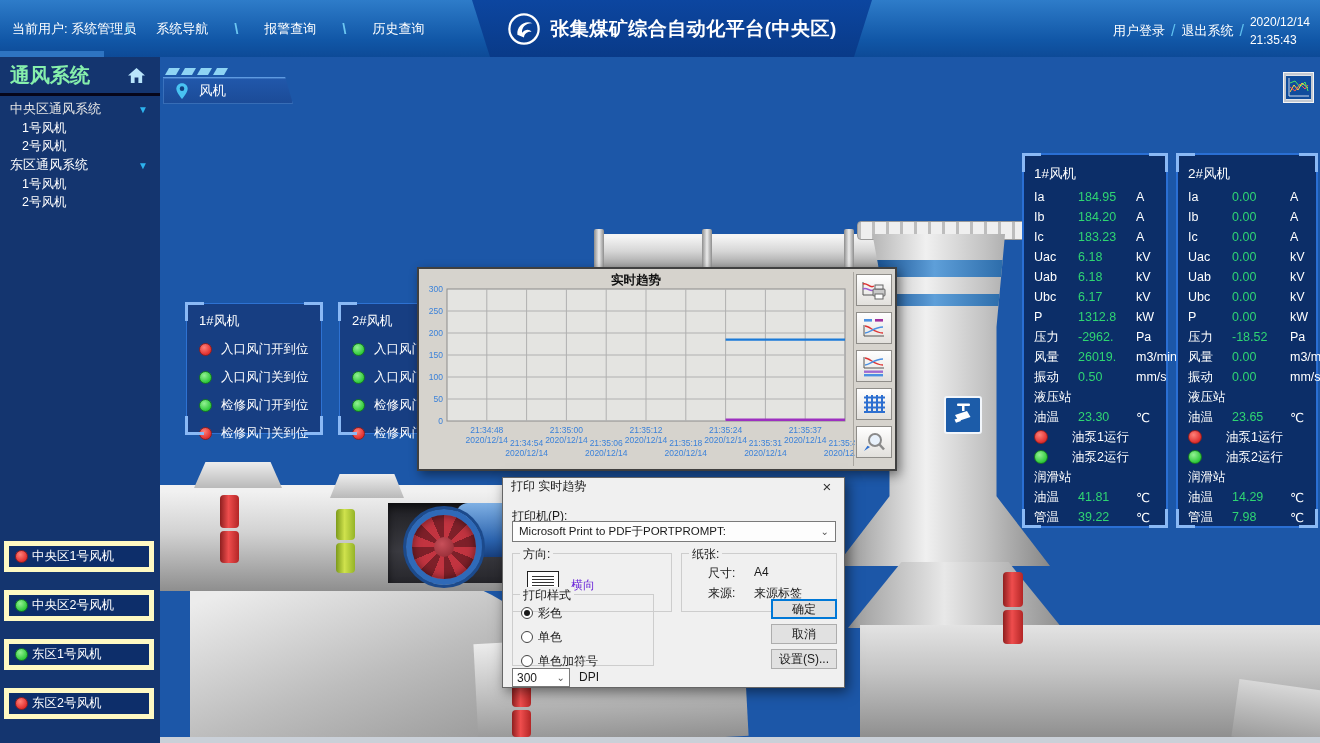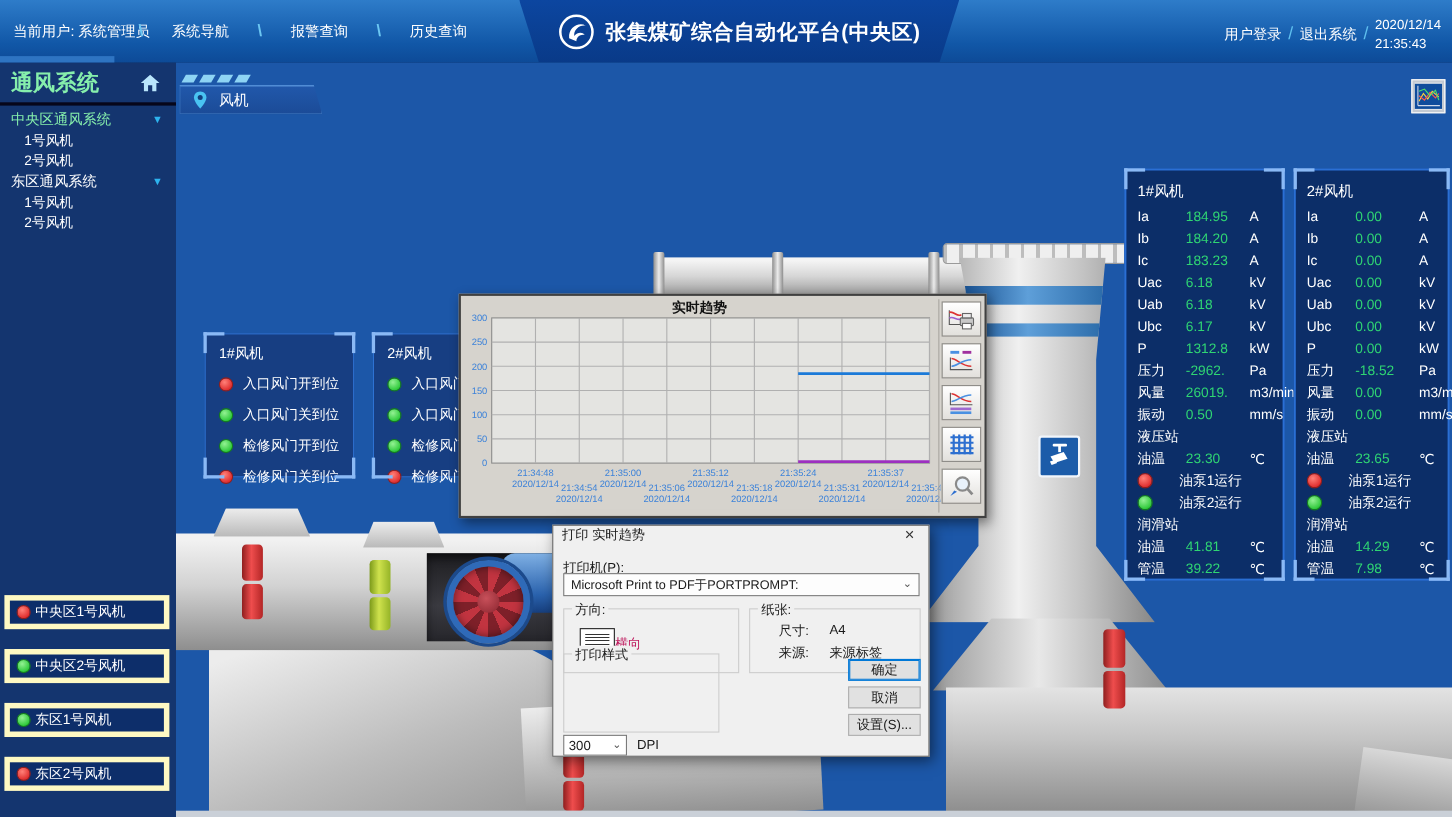--- a/index.html
+++ b/index.html
@@ -22,21 +22,21 @@
   .tb-sep{color:#5fc0ef;font-size:16px}
   .tb-datetime{color:#fff;font-size:12px;line-height:1.5;white-space:nowrap}
   
   .sidebar{position:absolute;left:0;top:57px;width:160px;bottom:0;background:#14356f}
   .sb-header{height:36px;display:flex;align-items:center;justify-content:space-between;padding:0 14px 0 10px}
   .sb-header .sb-t{color:#86efac;font-size:20px;font-weight:bold}
   .sb-sep{height:3px;background:#06061a}
   .sb-menu{padding-top:3px}
   .row-group{height:20px;display:flex;align-items:center;justify-content:space-between;
              padding:0 12px 0 10px;font-size:13px;color:#fff;cursor:pointer}
-  .row-group.hl .glab{color:#86efac}
+  .row-group.hl .glab{color:#e5e5e5}
   .chev{color:#2db3ee;font-size:10px}
   .row-child{height:18px;line-height:18px;padding-left:22px;font-size:12.5px;color:#fff;cursor:pointer}
   .sb-status{position:absolute;left:4px;bottom:6px;width:150px}
   .st-row{height:21px;margin-bottom:18px;border:5px solid #fef9c3;background:#0d2e6a;display:flex;
           align-items:center;gap:4px;padding-left:6px;font-size:12.5px;color:#fff;cursor:pointer}
   .dot{width:13px;height:13px;border-radius:50%;flex:none;box-sizing:border-box}
   .dot.red{background:radial-gradient(circle at 38% 32%,#ff8078,#e02e2e 72%);border:1px solid #8f1f1f}
   .dot.green{background:radial-gradient(circle at 38% 32%,#93f193,#2ec93a 72%);border:1px solid #157a22}
   
   .main{position:absolute;left:160px;top:57px;right:0;bottom:0;background:#1c57a8;overflow:hidden}
@@ -146,21 +146,21 @@
   #pd-printer-select{position:absolute;left:9px;top:43px;width:324px;height:21px;border:1px solid #7a7a7a;
            background:#fdfdfd;display:flex;align-items:center;justify-content:space-between;padding:0 6px;
            font-size:11.5px;cursor:pointer;box-sizing:border-box;color:#1a1a1a}
   .chev-down{color:#555;font-size:10px}
   .groupbox{position:absolute;border:1px solid #cdcdcd;box-sizing:border-box}
   .gb-legend{position:absolute;top:-8px;left:7px;background:#f0f0f0;padding:0 3px;font-size:12px;color:#1a1a1a}
   #gb-orientation{left:9px;top:75px;width:160px;height:59px}
   #pd-land-icon{position:absolute;left:14px;top:17px;width:30px;height:22px;background:#fff;border:1px solid #222;
            box-shadow:inset 0 3px 0 #fff;display:flex;align-items:center;justify-content:center}
   #pd-land-icon i{width:22px;height:14px;background:repeating-linear-gradient(180deg,#333 0 1px,#fff 1px 3px)}
-  #pd-orientation-value{position:absolute;left:46px;top:23px;color:#be185d}
+  #pd-orientation-value{position:absolute;left:58px;top:23px;color:#6d28d9}
   #gb-paper{left:178px;top:75px;width:156px;height:59px}
   .paper-row{position:absolute;left:26px;display:grid;grid-template-columns:38px auto;gap:8px;color:#1a1a1a}
   #paper-row1{top:11px}
   #paper-row2{top:31px}
   #gb-style{left:9px;top:116px;width:142px;height:72px;padding-top:10px}
   .radio-row{display:flex;align-items:center;gap:5px;margin:0 0 8px 8px;height:16px;cursor:pointer;color:#1a1a1a}
   .radio{width:12px;height:12px;border:1px solid #444;border-radius:50%;background:#fff;position:relative;flex:none;box-sizing:border-box}
   .radio.sel::after{content:"";position:absolute;left:2px;top:2px;right:2px;bottom:2px;border-radius:50%;background:#1a1a1a}
   #pd-dpi{position:absolute;left:9px;top:190px;width:58px;height:19px;border:1px solid #7a7a7a;background:#fff;
            display:flex;align-items:center;justify-content:space-between;padding:0 4px;box-sizing:border-box;cursor:pointer;color:#1a1a1a}
@@ -658,20 +658,34 @@
       <span>尺寸:</span>
       <span>A4</span>
     </div>
     <div class="paper-row" id="paper-row2">
       <span>来源:</span>
       <span>来源标签</span>
     </div>
   </div>
   <div class="groupbox" id="gb-style">
     <span class="gb-legend">打印样式</span>
+    <div id="style-options">
+        <div class="radio-row">
+          <span class="radio sel"></span>
+          <span>彩色</span>
+        </div>
+        <div class="radio-row">
+          <span class="radio"></span>
+          <span>单色</span>
+        </div>
+        <div class="radio-row">
+          <span class="radio"></span>
+          <span>单色加符号</span>
+        </div>
+      </div>
   </div>
   <div id="pd-dpi">
     <span>300</span>
     <span class="chev-down">⌄</span>
   </div>
   <div class="pd-label" id="pd-dpi-label">DPI</div>
   <div class="pd-btn" id="pd-ok">确定</div>
   <div class="pd-btn" id="pd-cancel">取消</div>
   <div class="pd-btn" id="pd-settings">设置(S)...</div>
 </div>

